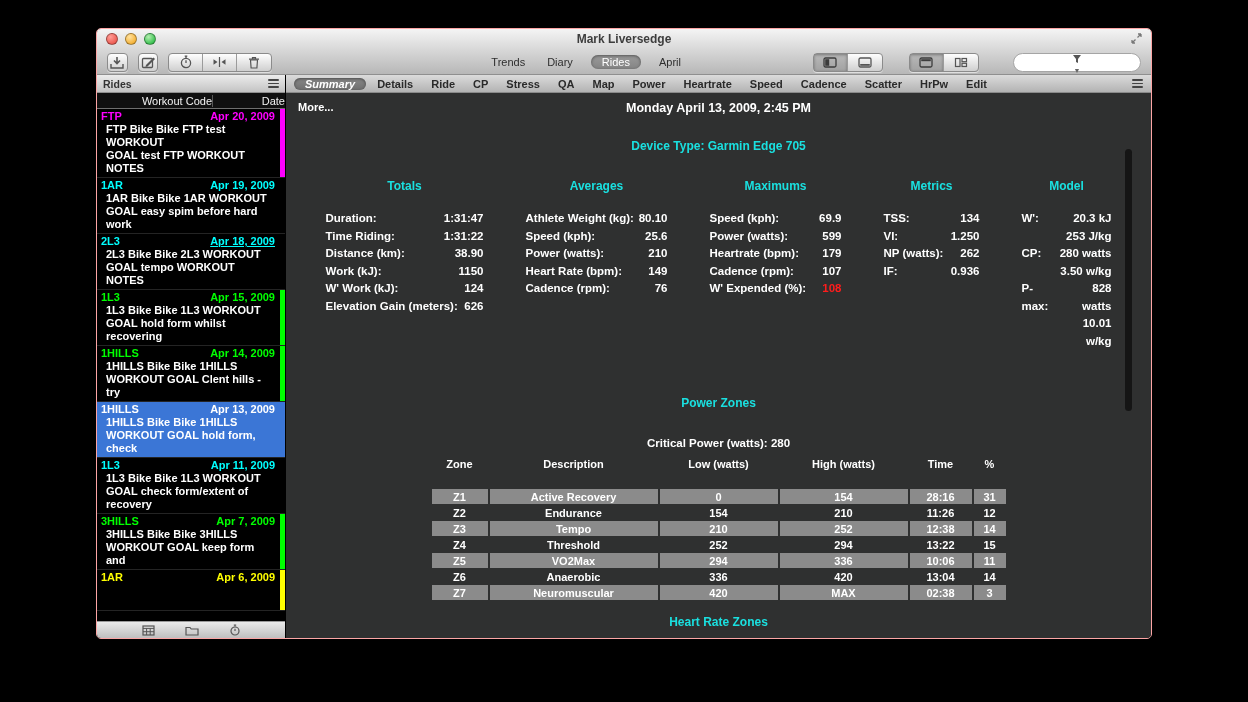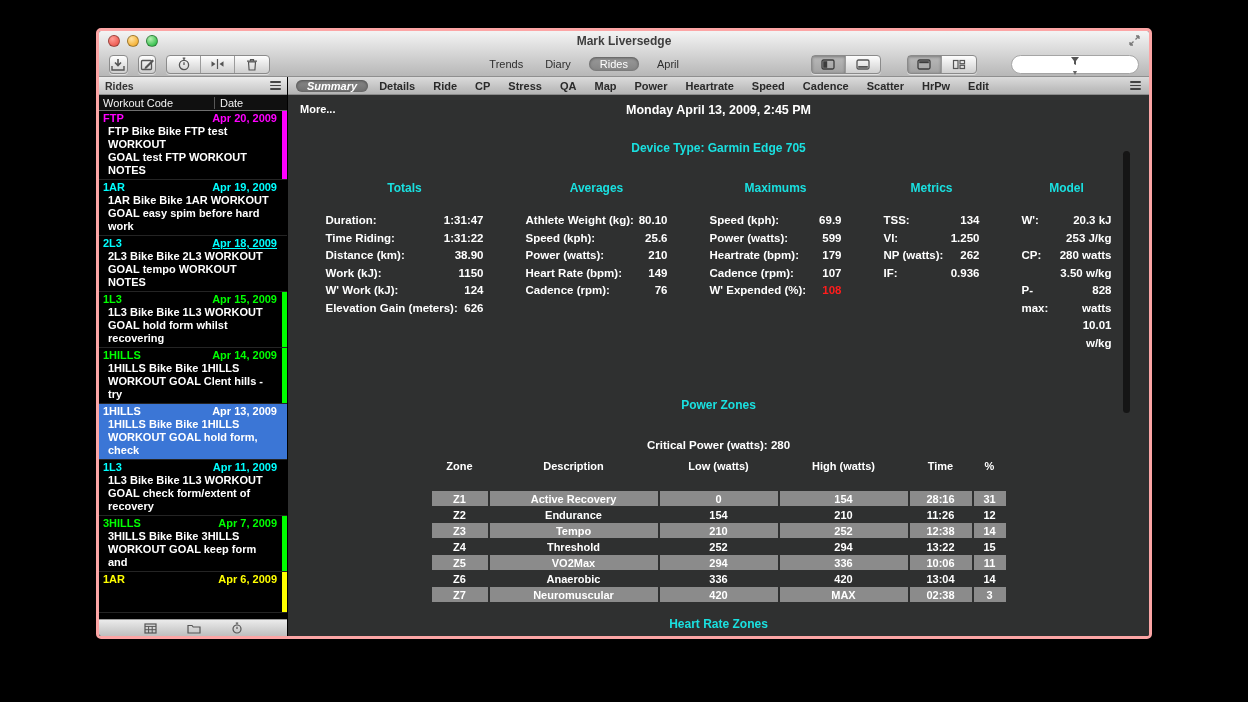--- a/index.html
+++ b/index.html
@@ -1,20 +1,20 @@
 <!DOCTYPE html>
 <html><head>
 <meta charset="utf-8">
 <style>
   * { margin:0; padding:0; box-sizing:border-box; }
   html,body { width:1248px; height:702px; background:#000; overflow:hidden;
     font-family:"Liberation Sans", sans-serif; }
   .window { position:absolute; left:96px; top:28px; width:1056px; height:611px;
     border-radius:5px; overflow:hidden; background:#2f2f2f;
-    box-shadow:0 12px 34px rgba(0,0,0,.65); border:3px solid #fca5a5; }
+    box-shadow:0 12px 34px rgba(0,0,0,.65); border:1px solid #fca5a5; }
 
   
   .chrome { height:46px; background:linear-gradient(#f4f4f4,#b7b7b7);
     border-bottom:1px solid #8f8f8f; position:relative; }
   .titlebar { height:20px; position:relative; display:flex; align-items:center; }
   .lights { display:flex; gap:7px; margin-left:9px; }
   .light { width:12px; height:12px; border-radius:50%; border:1px solid rgba(0,0,0,.35); }
   .light.red { background:radial-gradient(circle at 35% 30%, #ff9d96, #ee5f56 70%); }
   .light.yellow { background:radial-gradient(circle at 35% 30%, #ffe2a0, #f5b43c 70%); }
   .light.green { background:radial-gradient(circle at 35% 30%, #b4eeb0, #3fc455 70%); }
@@ -48,21 +48,21 @@
   .tiny-tri { font-size:7px; color:#666; }
 
   
   .sidebar { position:absolute; left:0; top:46px; bottom:0; width:189px;
     display:flex; flex-direction:column; background:#000; border-right:1px solid #000; }
   .sb-header { height:18px; background:linear-gradient(#ececec,#c3c3c3);
     border-bottom:1px solid #8f8f8f; display:flex; align-items:center;
     justify-content:space-between; padding:0 6px; font-size:10.5px; font-weight:bold;
     color:#333; }
   .sb-cols { height:16px; background:#101010; border-bottom:1px solid #6f6f6f;
-    display:flex; align-items:center; color:#f2f2f2; font-size:11px; }
+    display:flex; align-items:center; color:#f2f2f2; font-size:11px;text-align:right; }
   .sb-col-code { flex:1; padding-left:4px; border-right:1px solid #585858; }
   .sb-col-date { width:72px; padding-left:5px; }
   .ride-list { flex:1; overflow:hidden; }
   .ride-item { position:relative; border-bottom:1px solid #242424;
     padding:1px 10px 2px 4px; min-height:41px; }
   .ride-item.selected { background:#3b76d6; }
   .ride-top { display:flex; justify-content:space-between; font-size:11px;
     font-weight:bold; line-height:13px; }
   .ride-desc { color:#fff; font-size:11px; font-weight:bold; line-height:13px;
     padding-left:5px; }

